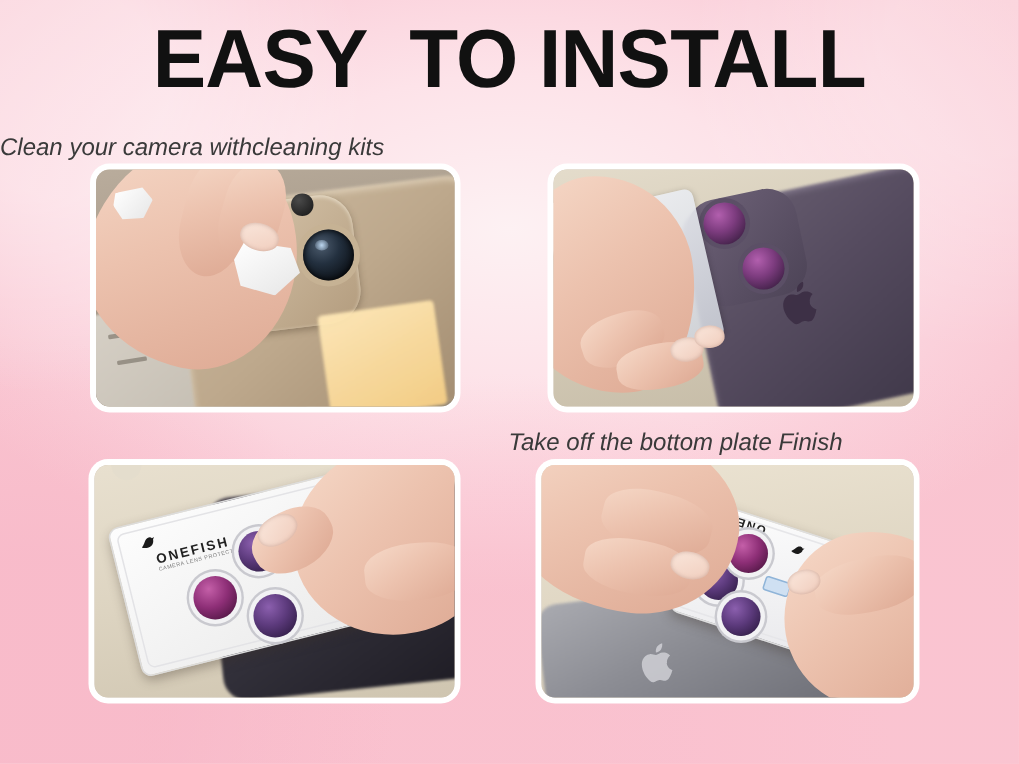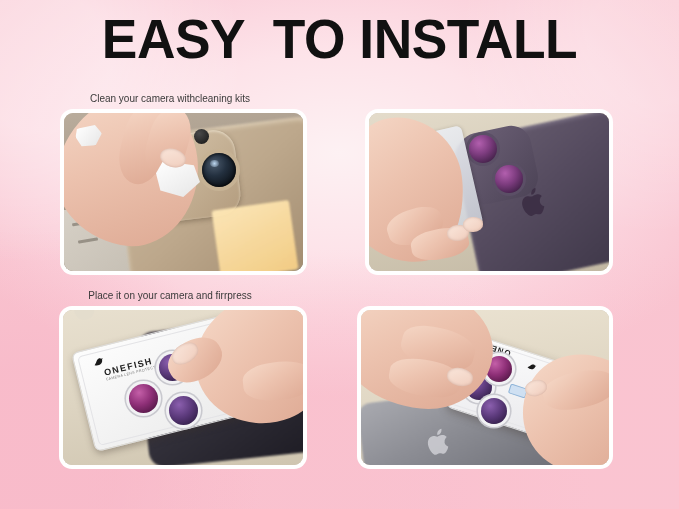--- a/index.html
+++ b/index.html
@@ -33,25 +33,25 @@
     letter-spacing:-0.5px;
     color:#111111;
     transform:scaleX(.97);
     white-space:pre;
     z-index:5;
   }
 
   
   .caption{
     position:absolute;
-    font-size:10px;line-height:14px;
+    font-size:16px;line-height:14px;
     color:#3a3a3a;
-    text-align:center;
     white-space:nowrap;
     z-index:5;
+    font-style:italic;
   }
   .cap1{left:0;  width:340px; top:92px;}
   .cap2{left:339px;width:340px;top:92px;}
   .cap3{left:0;  width:340px; top:289px;}
   .cap4{left:339px;width:340px;top:289px;}
 
   
   .panel{
     position:absolute;overflow:hidden;
     border-radius:9px;
@@ -312,21 +312,20 @@
       <div class="plate-text">ONEFISH</div>
       <div class="film"></div>
       <div class="hand skin"></div>
       <div class="fingerSeg skin" style="left:18px;top:96px;width:56px;height:34px;transform:rotate(-18deg);"></div>
       <div class="fingerSeg skin" style="left:42px;top:116px;width:58px;height:30px;transform:rotate(-10deg);"></div>
       <div class="nail" style="left:78px;top:112px;width:22px;height:16px;transform:rotate(-8deg);"></div>
       <div class="nail" style="left:94px;top:104px;width:20px;height:15px;transform:rotate(-4deg);"></div>
     </div>
   </div>
 
-  <div class="caption cap3">Place it on your camera and firrpress</div>
   <div class="panel p3">
     <div class="scene">
       <div class="desk"></div>
       <div class="phone blur1"></div>
       <div class="card">
         <div class="card-inner"></div>
       </div>
       <div class="notch"></div>
       <svg class="bird" viewBox="0 0 24 24">
         <path d="M2 16c4 2 9 3 13 .5 3-1.9 4-5 4-7.5l2-3-3 .8C16 4 12 4.6 9.5 7 7 9.4 6.6 12 2 16z" fill="#1a1a1a"></path>
@@ -339,20 +338,21 @@
       <div class="ring magenta r1"></div>
       <div class="ring purple r2"></div>
       <div class="ring purple r3"></div>
       <div class="hand skin"></div>
       <div class="thumb skin"></div>
       <div class="nail" style="left:108px;top:34px;width:28px;height:19px;transform:rotate(-30deg);"></div>
       <div class="fingerSeg skin" style="right:-10px;top:52px;width:70px;height:38px;transform:rotate(-6deg);"></div>
     </div>
   </div>
 
+  <div class="caption cap4">Take off the bottom plate Finish</div>
   <div class="panel p4">
     <div class="scene">
       <div class="desk"></div>
       <div class="phone blur1"></div>
       <svg class="apple" viewBox="0 0 24 26">
         <path d="M16.3 13.6c0-3 2.4-4.4 2.5-4.5-1.4-2-3.5-2.3-4.2-2.3-1.8-.2-3.5 1-4.4 1-.9 0-2.3-1-3.8-1-2 0-3.8 1.1-4.8 2.9-2 3.5-.5 8.8 1.5 11.7 1 1.4 2.1 3 3.6 2.9 1.4-.1 2-.9 3.7-.9s2.2.9 3.7.9c1.5 0 2.5-1.4 3.4-2.8 1.1-1.6 1.5-3.2 1.6-3.3-.1 0-3-1.2-3-4.6z" fill="#d8d9de"></path>
         <path d="M13.6 4.7c.8-1 1.3-2.3 1.2-3.7-1.1.1-2.5.8-3.3 1.7-.7.8-1.4 2.2-1.2 3.5 1.2.1 2.5-.6 3.3-1.5z" fill="#d8d9de"></path>
       </svg>
       <div class="card">
         <div class="card-inner"></div>

